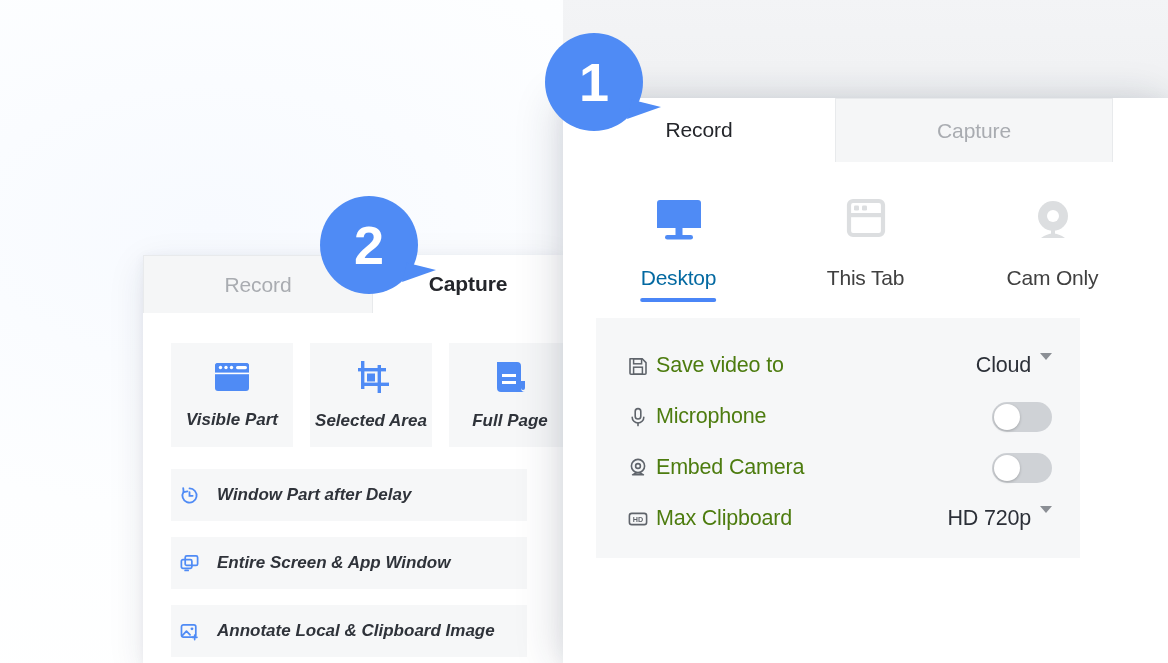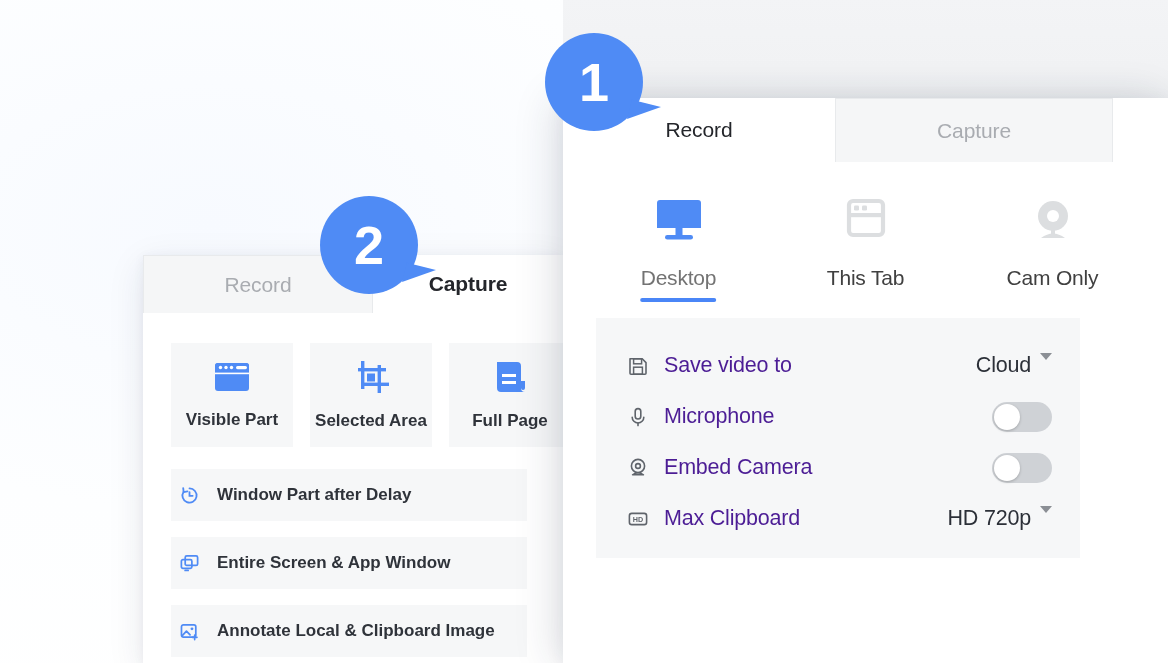--- a/index.html
+++ b/index.html
@@ -79,21 +79,21 @@
   #capture-panel .tabrow { position: relative; height: 58px; }
   #cap-tab-record {
     left: 0px; top: 0px; width: 230px; height: 58px;
     background: #f5f6f7; border: 1px solid #e8eaec; border-bottom: none;
     color: #a9acb1;
   }
   #cap-tab-capture {
     left: 230px; top: 0px; width: 190px; height: 58px;
     color: #24262b; font-weight: bold; background: #ffffff;
   }
-  .cap-body { position: relative; padding: 30px 36px 0 28px; }
+  .cap-body { position: relative; padding: 30px 36px 0 28px; font-style: italic; }
   .cap-tiles { display: flex; gap: 17px; }
   .cap-tile {
     width: 122px; height: 104px;
     background: #f6f7f8;
     display: flex; flex-direction: column;
     align-items: center; justify-content: center;
     gap: 12px;
     flex: 0 0 auto;
   }
   .cap-tile-label {
@@ -132,43 +132,43 @@
   }
   .rec-mode {
     flex: 1;
     display: flex; flex-direction: column; align-items: center;
     gap: 14px;
   }
   .rec-mode-label {
     font-size: 21px; letter-spacing: -0.2px; color: #404040;
     position: relative; padding-bottom: 12px;
   }
-  .rec-mode.selected .rec-mode-label { color: #737373; }
+  .rec-mode.selected .rec-mode-label { color: #0369a1; }
   .rec-mode.selected .rec-mode-label::after {
     content: ""; position: absolute;
     left: 50%; transform: translateX(-50%);
     bottom: 0; width: 100%; height: 4px;
     background: #4a86f7; border-radius: 2px;
   }
 
   .rec-settings {
     position: absolute;
     left: 33px; top: 220px;
     width: 484px; height: 240px;
     background: #f6f7f8;
     padding: 22px 28px;
   }
   .set-row {
     display: flex; align-items: center;
     height: 51px;
   }
   .set-icon { width: 28px; display: flex; justify-content: center; flex: 0 0 28px; }
   .set-label {
-    margin-left: 12px;
-    font-size: 21.5px; color: #4c1d95; letter-spacing: -0.2px;
+    margin-left: 4px;
+    font-size: 21.5px; color: #4d7c0f; letter-spacing: -0.2px;
     flex: 1 1 auto;
   }
   .set-value {
     font-size: 21.5px; color: #2c3038; letter-spacing: -0.2px;
     display: flex; gap: 9px;
   }
   .caret {
     width: 0; height: 0;
     border-left: 6px solid transparent;
     border-right: 6px solid transparent;

